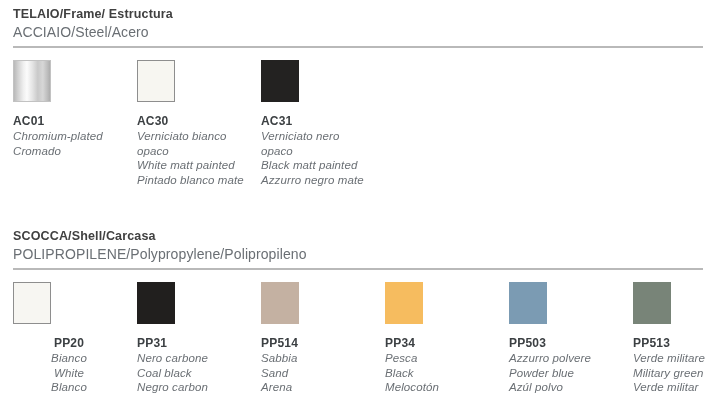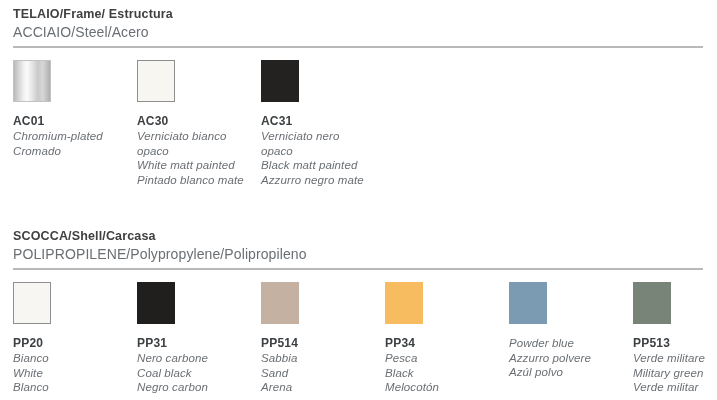--- a/index.html
+++ b/index.html
@@ -171,21 +171,21 @@
         <div class="swatch" style="background: rgb(246, 188, 95);"></div>
       </div>
       <div class="swatch-cell" style="left: 509px;">
         <div class="swatch" style="background: rgb(123, 155, 179);"></div>
       </div>
       <div class="swatch-cell" style="left: 633px;">
         <div class="swatch" style="background: rgb(120, 132, 120);"></div>
       </div>
     </div>
   <div class="label-row" id="shell-labels">
-      <div class="label-cell" style="left: 13px;">
+      <div class="label-cell" style="left: 13px; text-align: center;">
         <div class="label-code">PP20</div>
         <div class="label-line">Bianco</div>
         <div class="label-line">White</div>
         <div class="label-line">Blanco</div>
       </div>
       <div class="label-cell" style="left: 137px;">
         <div class="label-code">PP31</div>
         <div class="label-line">Nero carbone</div>
         <div class="label-line">Coal black</div>
         <div class="label-line">Negro carbon</div>
@@ -196,22 +196,23 @@
         <div class="label-line">Sand</div>
         <div class="label-line">Arena</div>
       </div>
       <div class="label-cell" style="left: 385px;">
         <div class="label-code">PP34</div>
         <div class="label-line">Pesca</div>
         <div class="label-line">Black</div>
         <div class="label-line">Melocotón</div>
       </div>
       <div class="label-cell" style="left: 509px;">
+        <div class="label-code">PP503</div>
+        <div class="label-line">Azzurro polvere</div>
         <div class="label-line">Powder blue</div>
-        <div class="label-line">Azzurro polvere</div>
         <div class="label-line">Azúl polvo</div>
       </div>
       <div class="label-cell" style="left: 633px;">
         <div class="label-code">PP513</div>
         <div class="label-line">Verde militare</div>
         <div class="label-line">Military green</div>
         <div class="label-line">Verde militar</div>
       </div>
     </div>
 </div>

